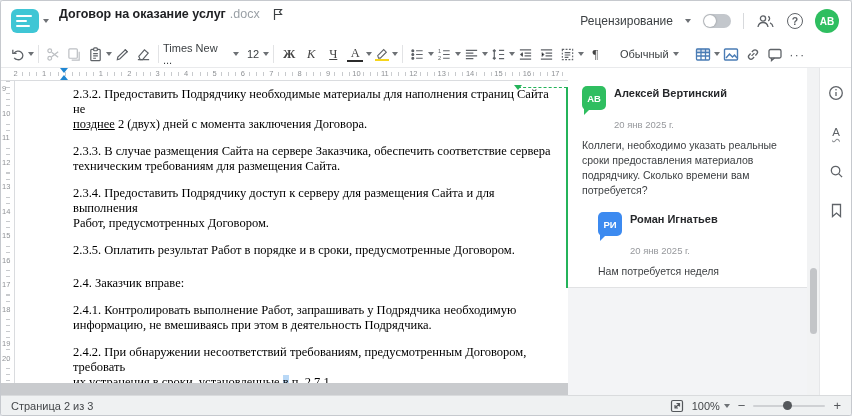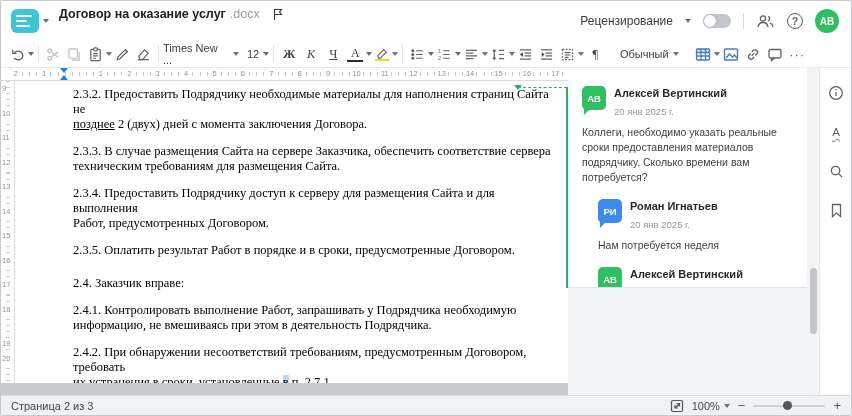--- a/index.html
+++ b/index.html
@@ -88,21 +88,21 @@
     padding:18px 10px 0 14px;overflow:hidden;}
   .comment{margin-bottom:14px;}
   .comment.reply{margin-left:16px;}
   .c-head{display:flex;gap:8px;}
   .c-avatar{width:24px;height:24px;border-radius:5px;position:relative;flex:0 0 auto;}
   .c-avatar::after{content:"";position:absolute;left:2px;bottom:-5px;
     border:3px solid transparent;border-top-color:inherit;border-left-color:inherit;}
   .c-avatar span{position:absolute;inset:0;display:flex;align-items:center;justify-content:center;
     color:#fff;font-size:9.5px;font-weight:bold;}
   .c-name{font-size:11px;font-weight:bold;color:#26282b;line-height:13px;padding-top:1px;}
-  .c-date{font-size:9.5px;color:#96989c;margin-top:6px;}
+  .c-date{font-size:9.5px;color:#96989c;margin-top:19px;}
   .c-body{font-size:10.5px;color:#3c3f42;line-height:15px;margin-top:8px;}
 
   
   .scrollbar{position:absolute;top:67px;left:806px;width:12px;bottom:20px;background:#f2f3f4;}
   .scroll-thumb{position:absolute;left:2.5px;top:200px;width:7px;height:66px;border-radius:4px;background:#c3c5c8;}
   .side-icons{position:absolute;top:67px;left:818px;width:33px;bottom:20px;background:#fff;border-left:1px solid #e6e7e9;
     display:flex;flex-direction:column;align-items:center;padding-top:16px;gap:21px;}
   .si{width:18px;height:18px;display:flex;align-items:center;justify-content:center;color:#5f6368;}
   .spell-a{font-size:11.5px;color:#5f6368;text-decoration:underline;text-decoration-style:wavy;text-decoration-color:#8b8e92;text-underline-offset:2px;}
 

